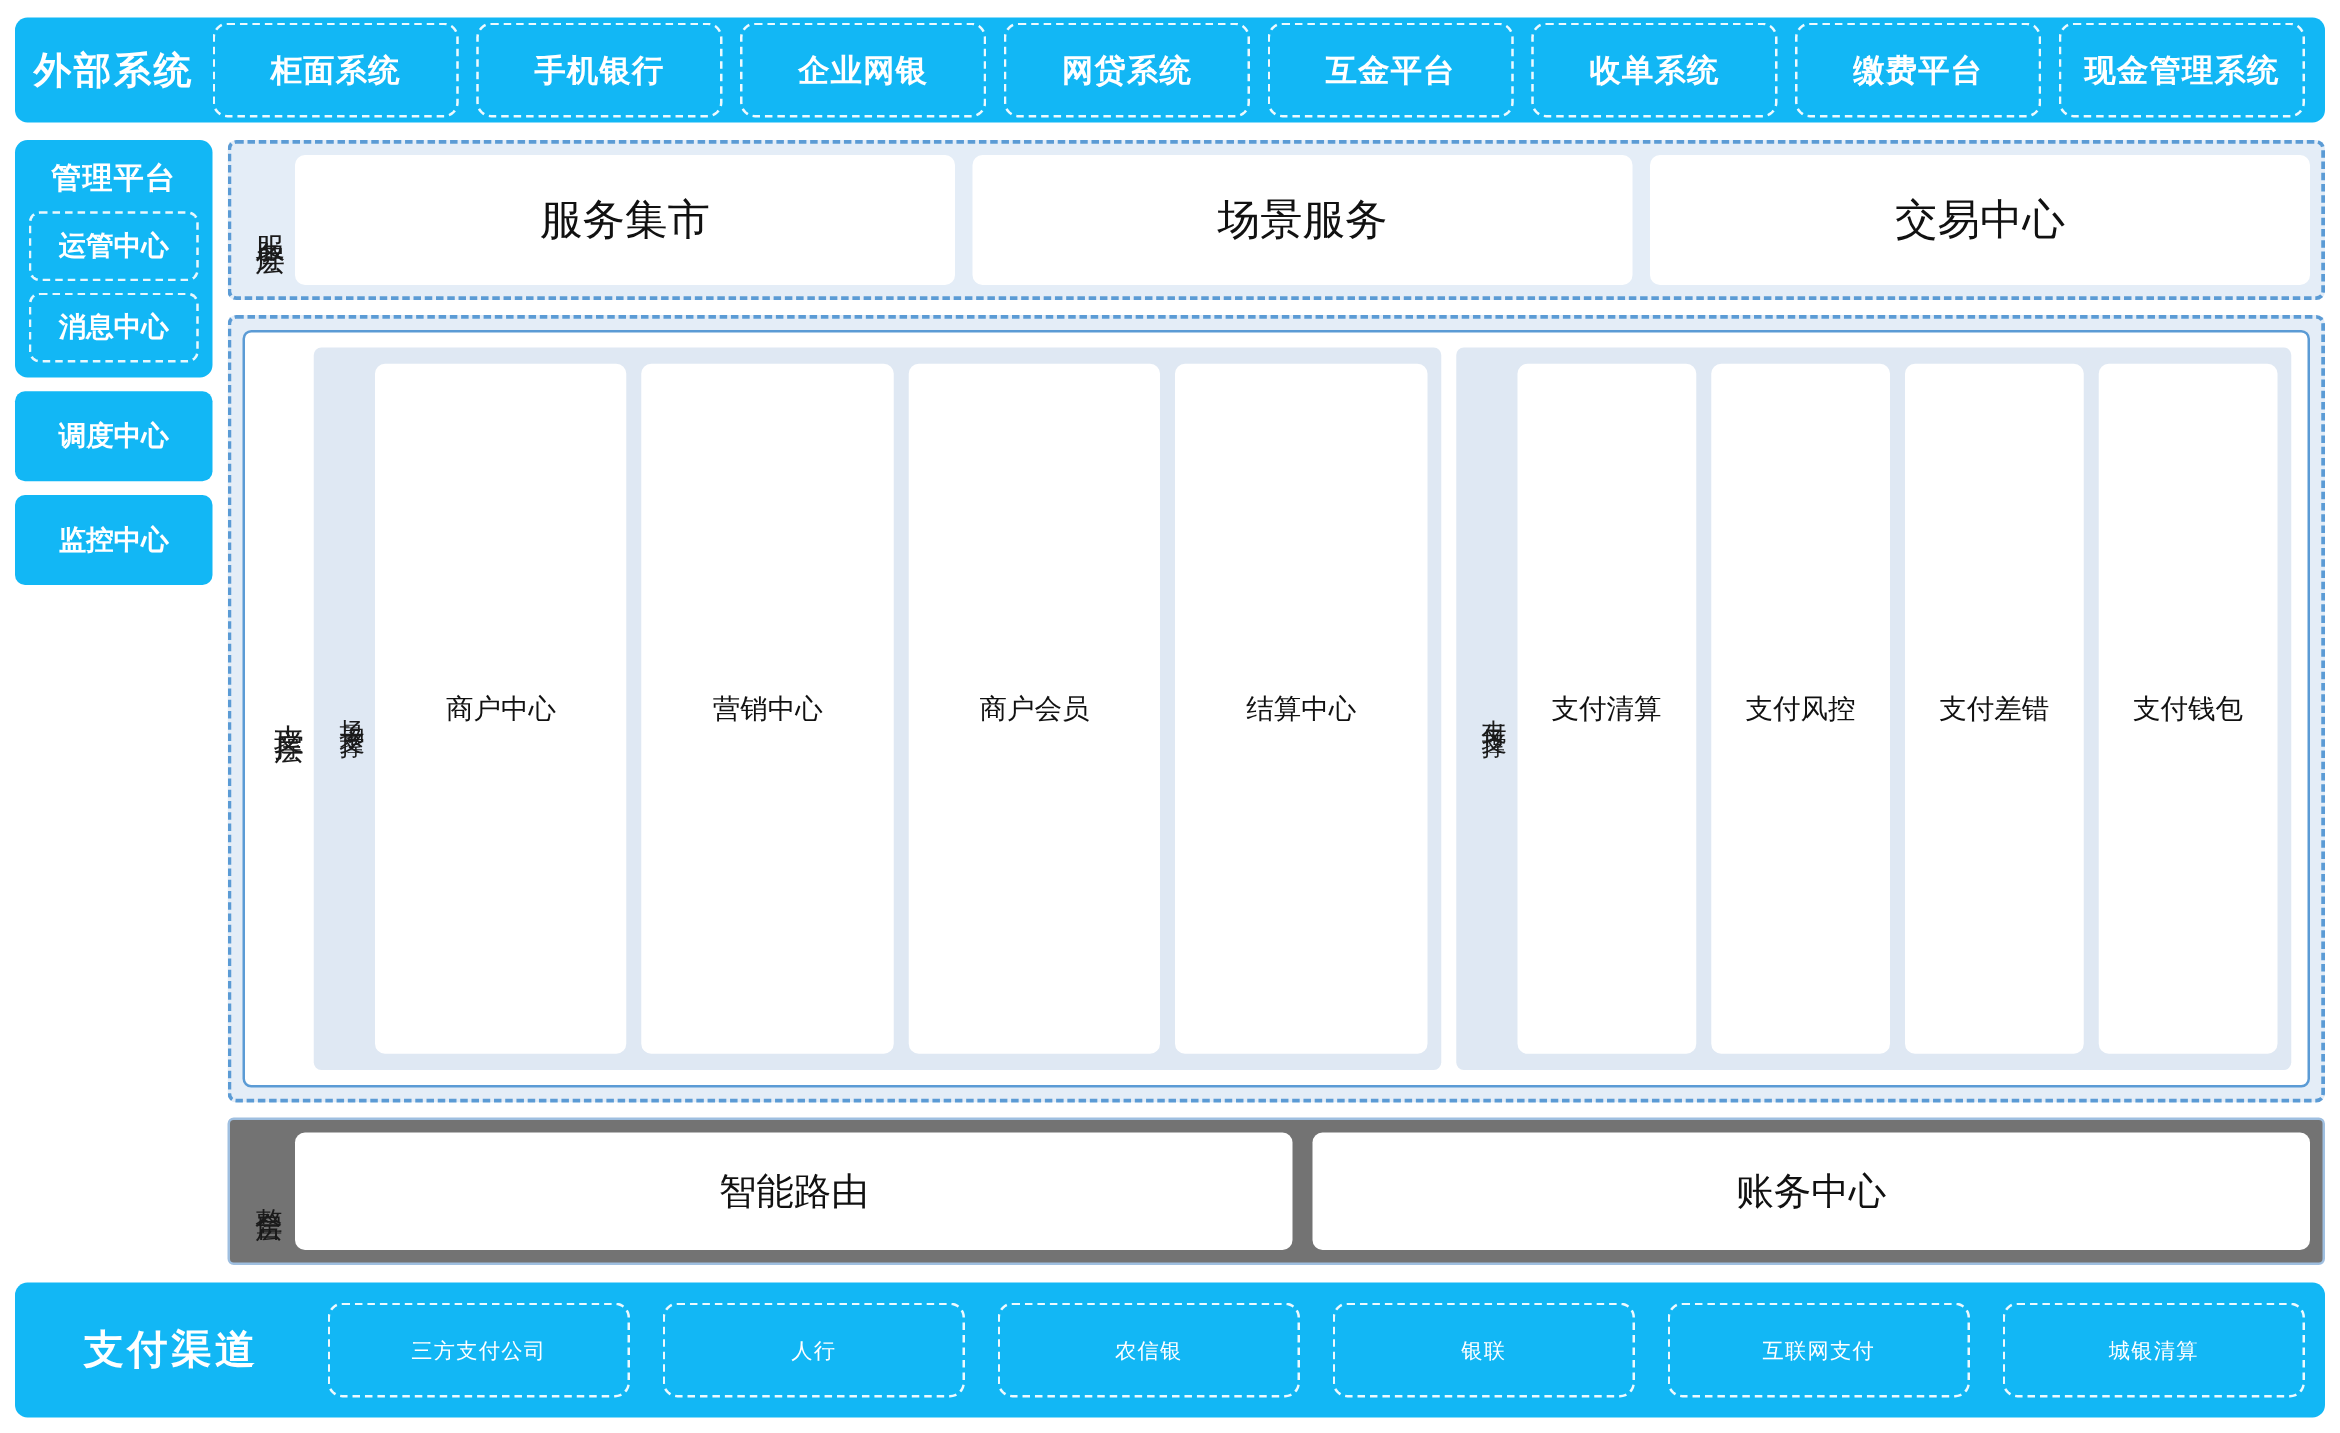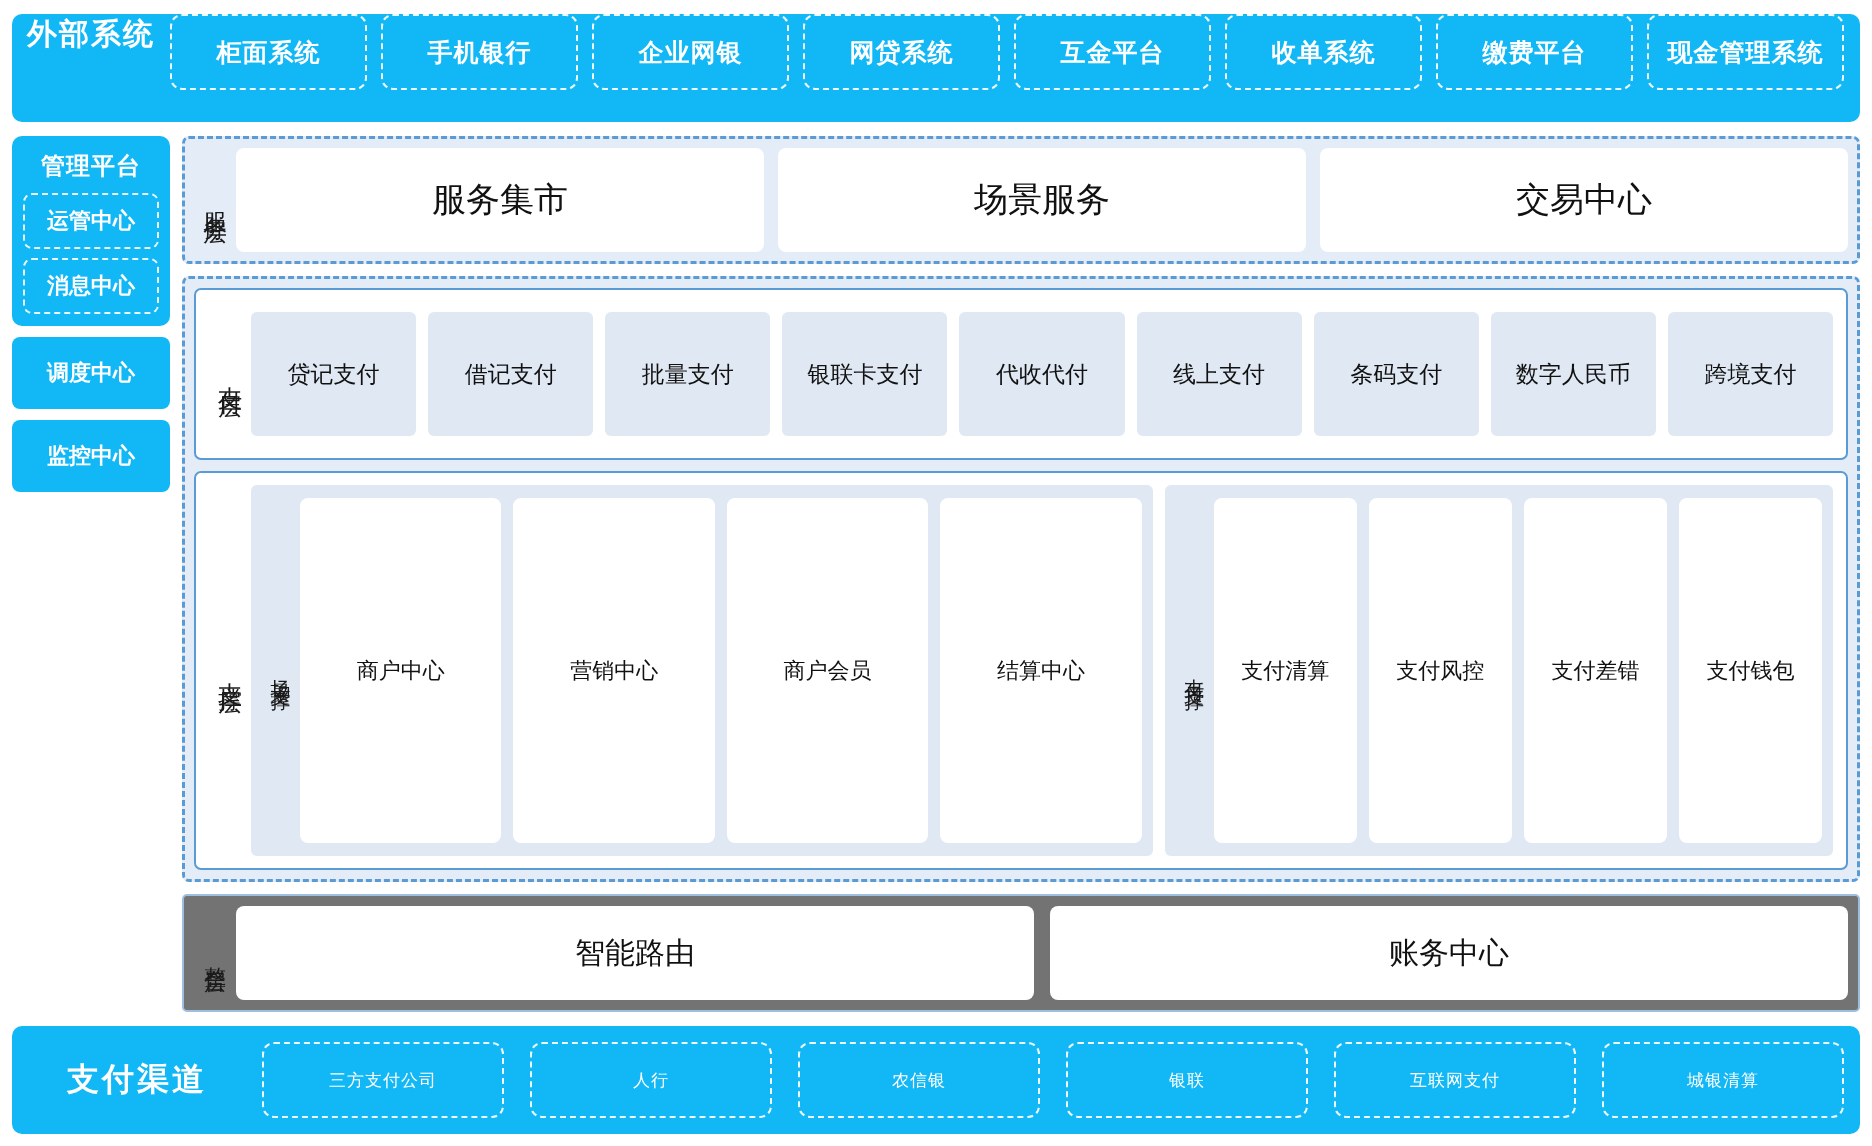--- a/index.html
+++ b/index.html
@@ -24,23 +24,23 @@
     border-radius: 12px;
     color: #ffffff;
     display: flex; align-items: center; justify-content: center;
     font-size: 25px; font-weight: 700;
     letter-spacing: 1px;
     white-space: nowrap;
   }
 
   
   .ext-bar {
-    height: 108px;
+    height: 84px;
     border-radius: 10px;
-    display: flex; 
+    display: flex; align-items: center;
     padding: 0 16px 0 0;
     flex: 0 0 auto;
   }
   .ext-title {
     width: 158px; min-width: 158px;
     color: #fff; font-size: 30px; font-weight: 700;
     text-align: center; letter-spacing: 2px;
   }
   .ext-items {
     flex: 1; display: flex; gap: 14px; height: 76px;
@@ -253,34 +253,20 @@
         <div class="layer-label">服务层</div>
         <div class="service-cards">
           <div class="service-card">服务集市</div>
           <div class="service-card">场景服务</div>
           <div class="service-card">交易中心</div>
         </div>
       </div>
 
       <div class="dash-group payments">
 
-        <div class="panel pay-layer">
-          <div class="layer-label">支付层</div>
-          <div class="pay-tiles">
-            <div class="pay-tile">贷记支付</div>
-            <div class="pay-tile">借记支付</div>
-            <div class="pay-tile">批量支付</div>
-            <div class="pay-tile">银联卡支付</div>
-            <div class="pay-tile">代收代付</div>
-            <div class="pay-tile">线上支付</div>
-            <div class="pay-tile">条码支付</div>
-            <div class="pay-tile">数字人民币</div>
-            <div class="pay-tile">跨境支付</div>
-          </div>
-        </div>
 
         <div class="panel support-layer">
           <div class="layer-label">支撑层</div>
           <div class="support-groups">
 
             <div class="support-group scene">
               <div class="sg-label">场景支撑</div>
               <div class="sg-tiles">
                 <div class="sg-tile">商户中心</div>
                 <div class="sg-tile">营销中心</div>

